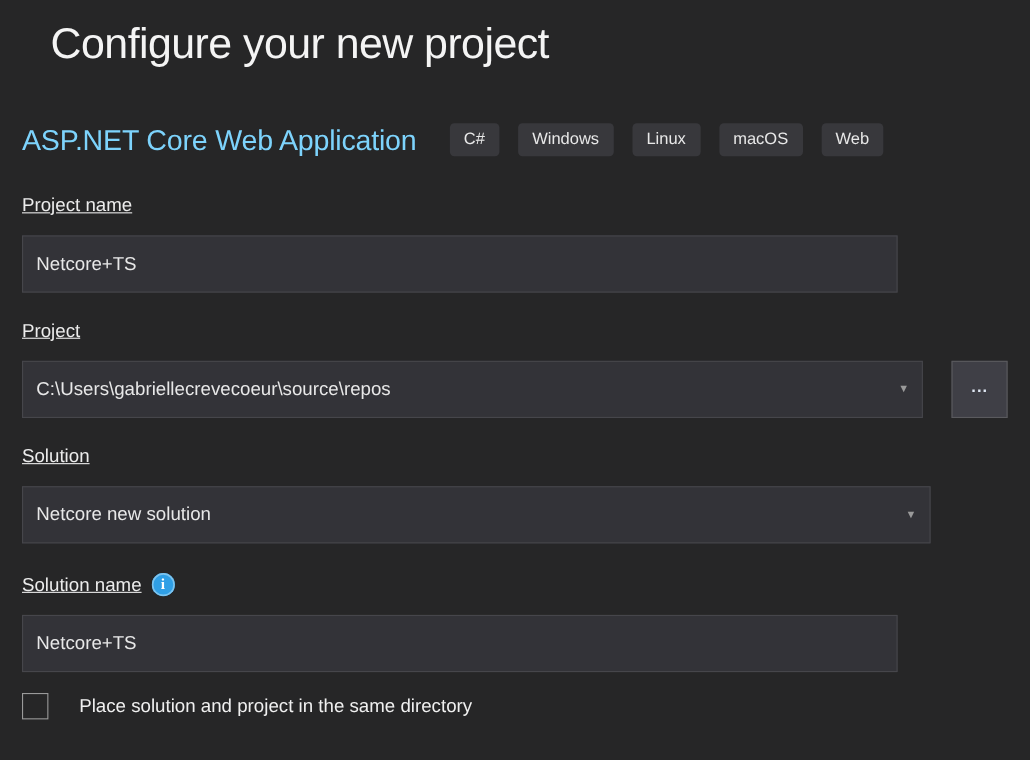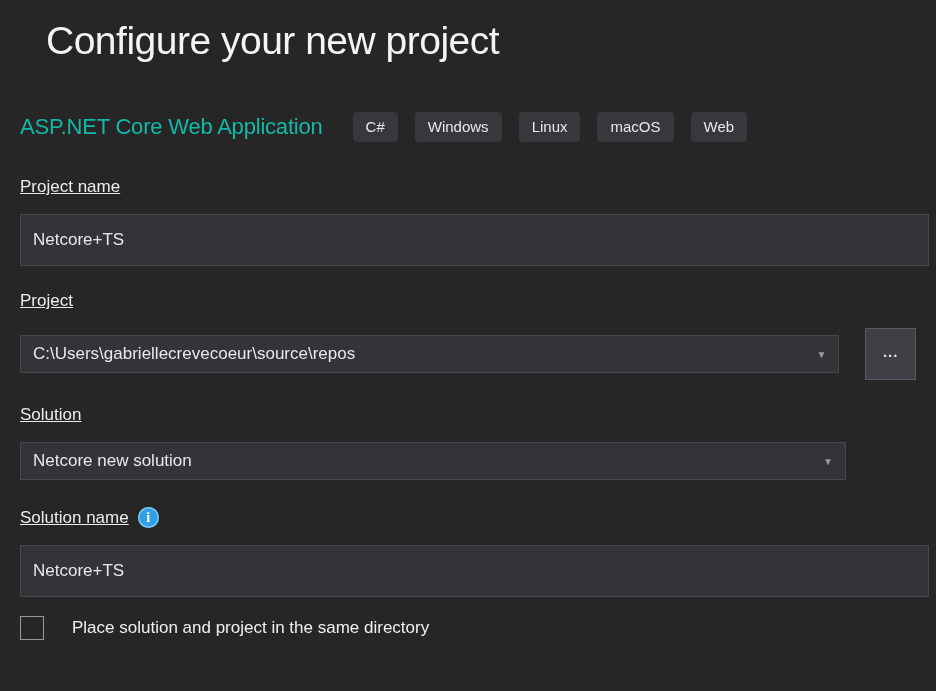--- a/index.html
+++ b/index.html
@@ -21,23 +21,23 @@
     margin-left: 26px;
   }
 
   .template-row {
     display: flex;
     align-items: center;
     margin-top: 37px;
     height: 32px;
   }
   .template-name {
-    font-size: 22px;
+    font-size: 26px;
     font-weight: 300;
-    color: #14b8a6;
+    color: #7dd3fc;
     letter-spacing: -0.2px;
   }
   .tag-list { display: flex; gap: 17px; margin-left: 30px; }
   .tag {
     background: #38383c;
     color: #e8e8e8;
     font-size: 15px;
     border-radius: 4px;
     padding: 6px 13px;
     line-height: 18px;
@@ -49,37 +49,37 @@
     display: block;
     font-size: 17px;
     color: #ececec;
     margin-top: 25px;
     text-decoration: underline;
   }
   .field-label.first { margin-top: 34px; }
 
   .text-input {
     display: block;
-    width: 909px;
+    width: 796px;
     height: 52px;
     margin-top: 17px;
     background: #333338;
     border: 1px solid #46464b;
     color: #e8e8e8;
     font-size: 17px;
     font-family: "Liberation Sans", "DejaVu Sans", sans-serif;
     padding: 0 12px;
     outline: none;
   }
 
   .combo-row { display: flex; align-items: center; margin-top: 17px; }
   .combo {
     position: relative;
     width: 826px;
-    height: 38px;
+    height: 52px;
     background: #333338;
     border: 1px solid #46464b;
     display: flex;
     align-items: center;
     padding: 0 34px 0 12px;
     cursor: default;
   }
   .combo-value {
     font-size: 17px;
     color: #e8e8e8;

